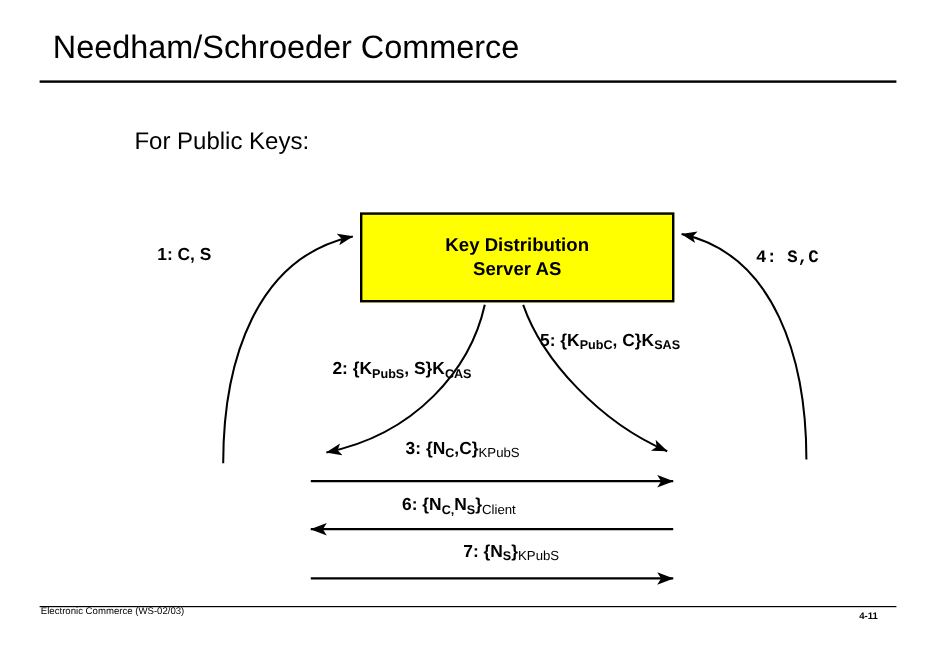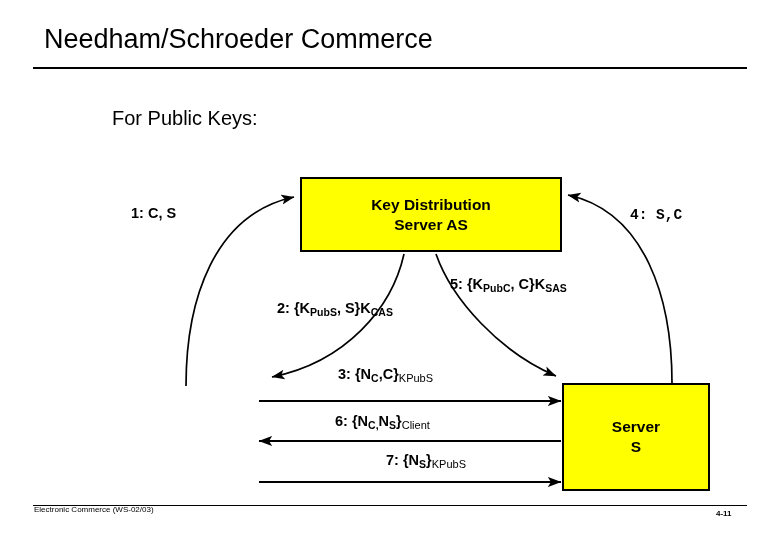--- a/index.html
+++ b/index.html
@@ -183,24 +183,20 @@
 
     <line x1="259" y1="482" x2="561" y2="482" stroke="#000000" stroke-width="1.8" marker-end="url(#ah)"></line>
   </svg>
 
   <div class="entity-box" id="box-kds">
     <span>Key Distribution</span>
     <span>Server AS</span>
   </div>
 
 
-  <div class="entity-box" id="box-server">
-    <span>Server</span>
-    <span>S</span>
-  </div>
 
   <div class="msg-label" id="msg1-label">1: C, S</div>
 
   <div class="msg-label" id="msg4-label">4: S,C</div>
 
   <div class="msg-label" id="msg5-label">5: {K<sub>PubC</sub>, C}K<sub>SAS</sub></div>
 
   <div class="msg-label" id="msg2-label">2: {K<sub>PubS</sub>, S}K<sub>CAS</sub></div>
 
   <div class="msg-label" id="msg3-label">3: {N<sub>C</sub>,C}<span class="sfx">KPubS</span></div>

